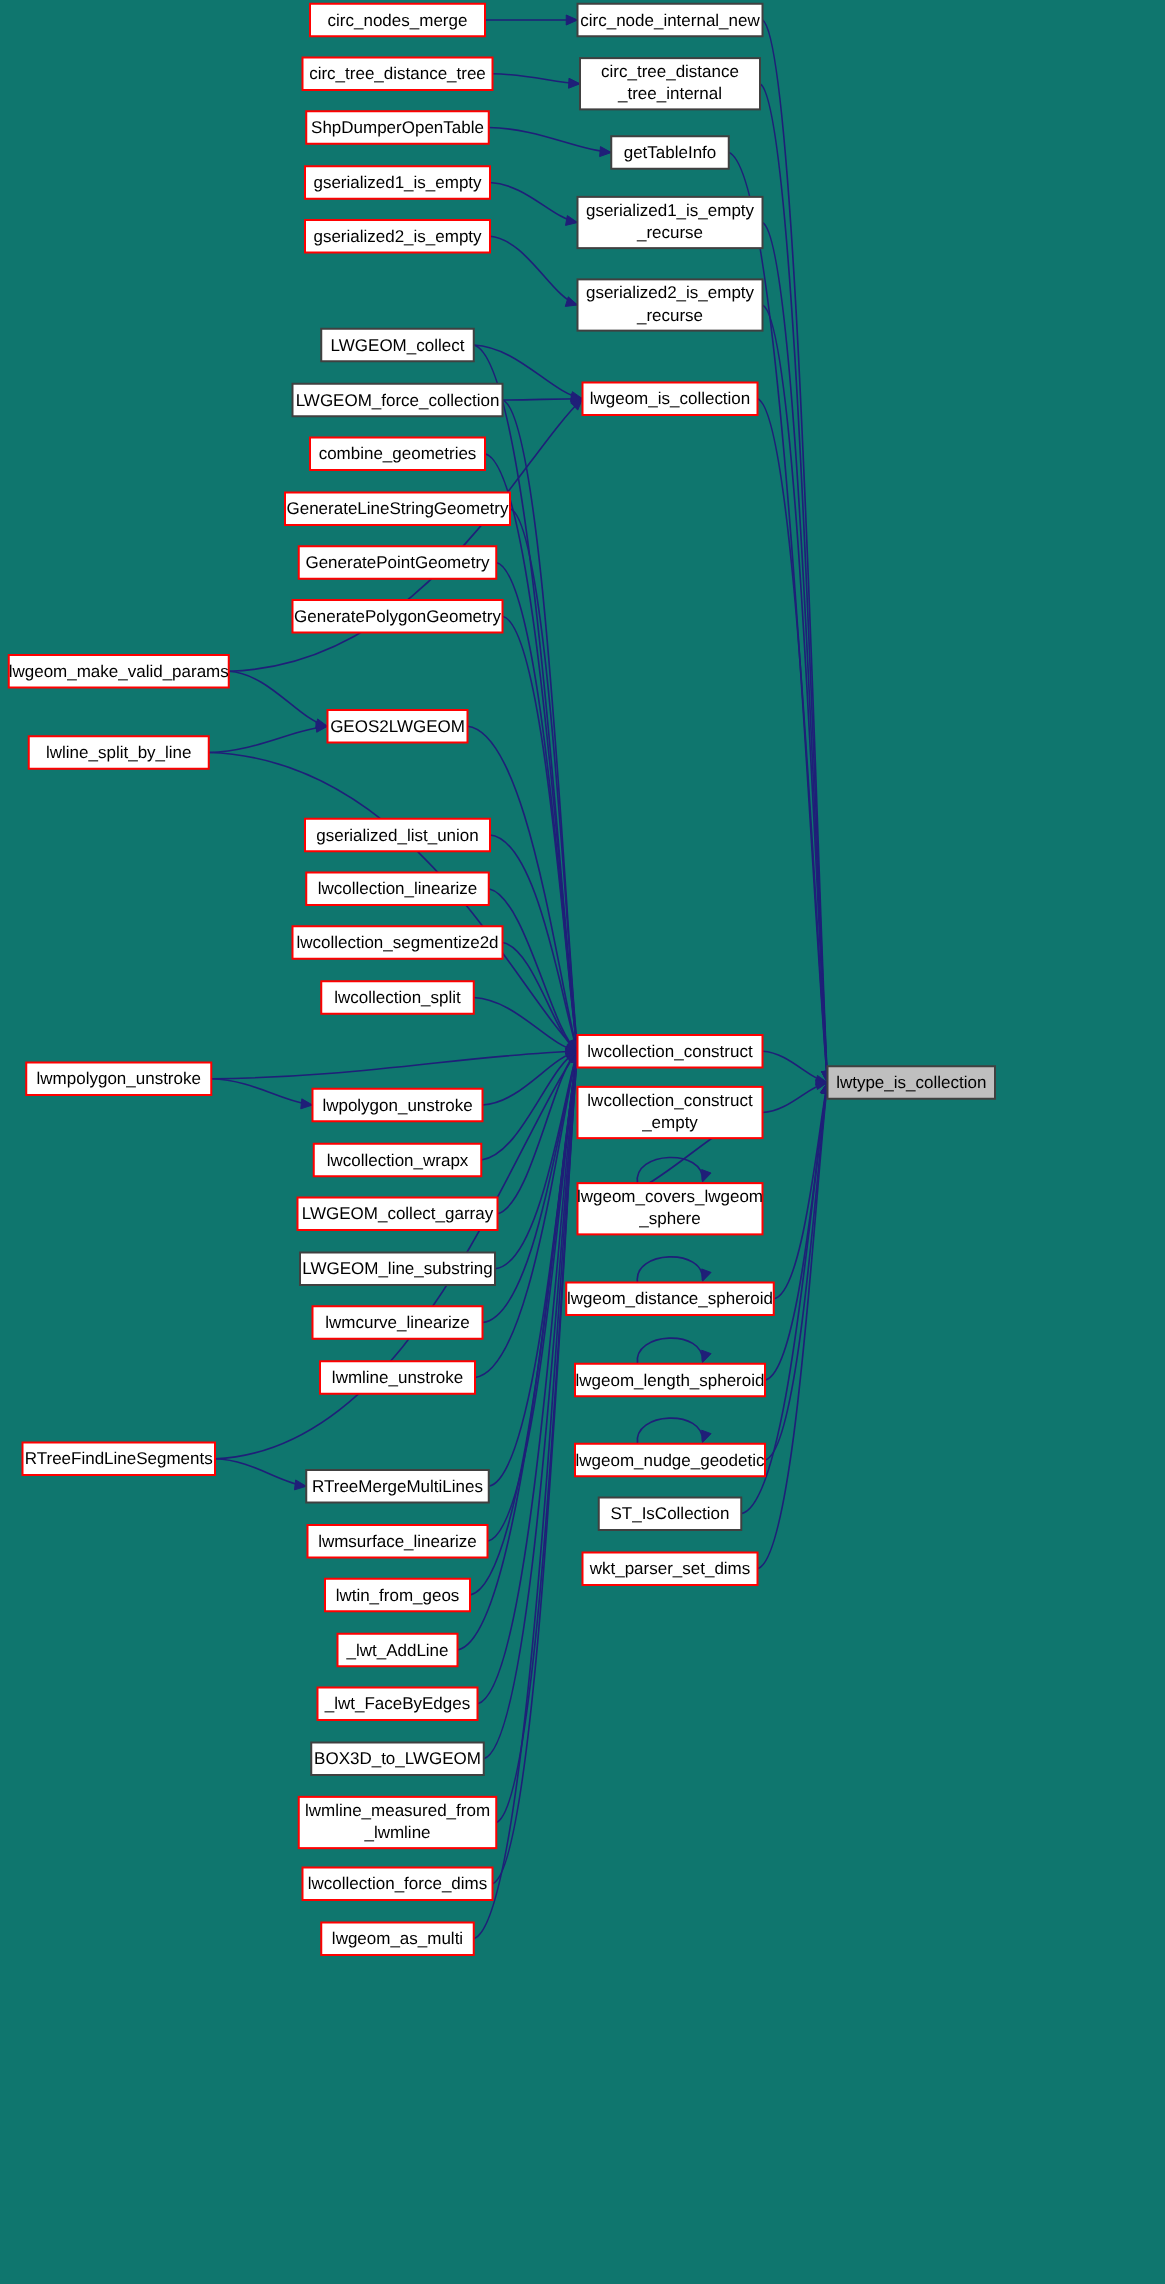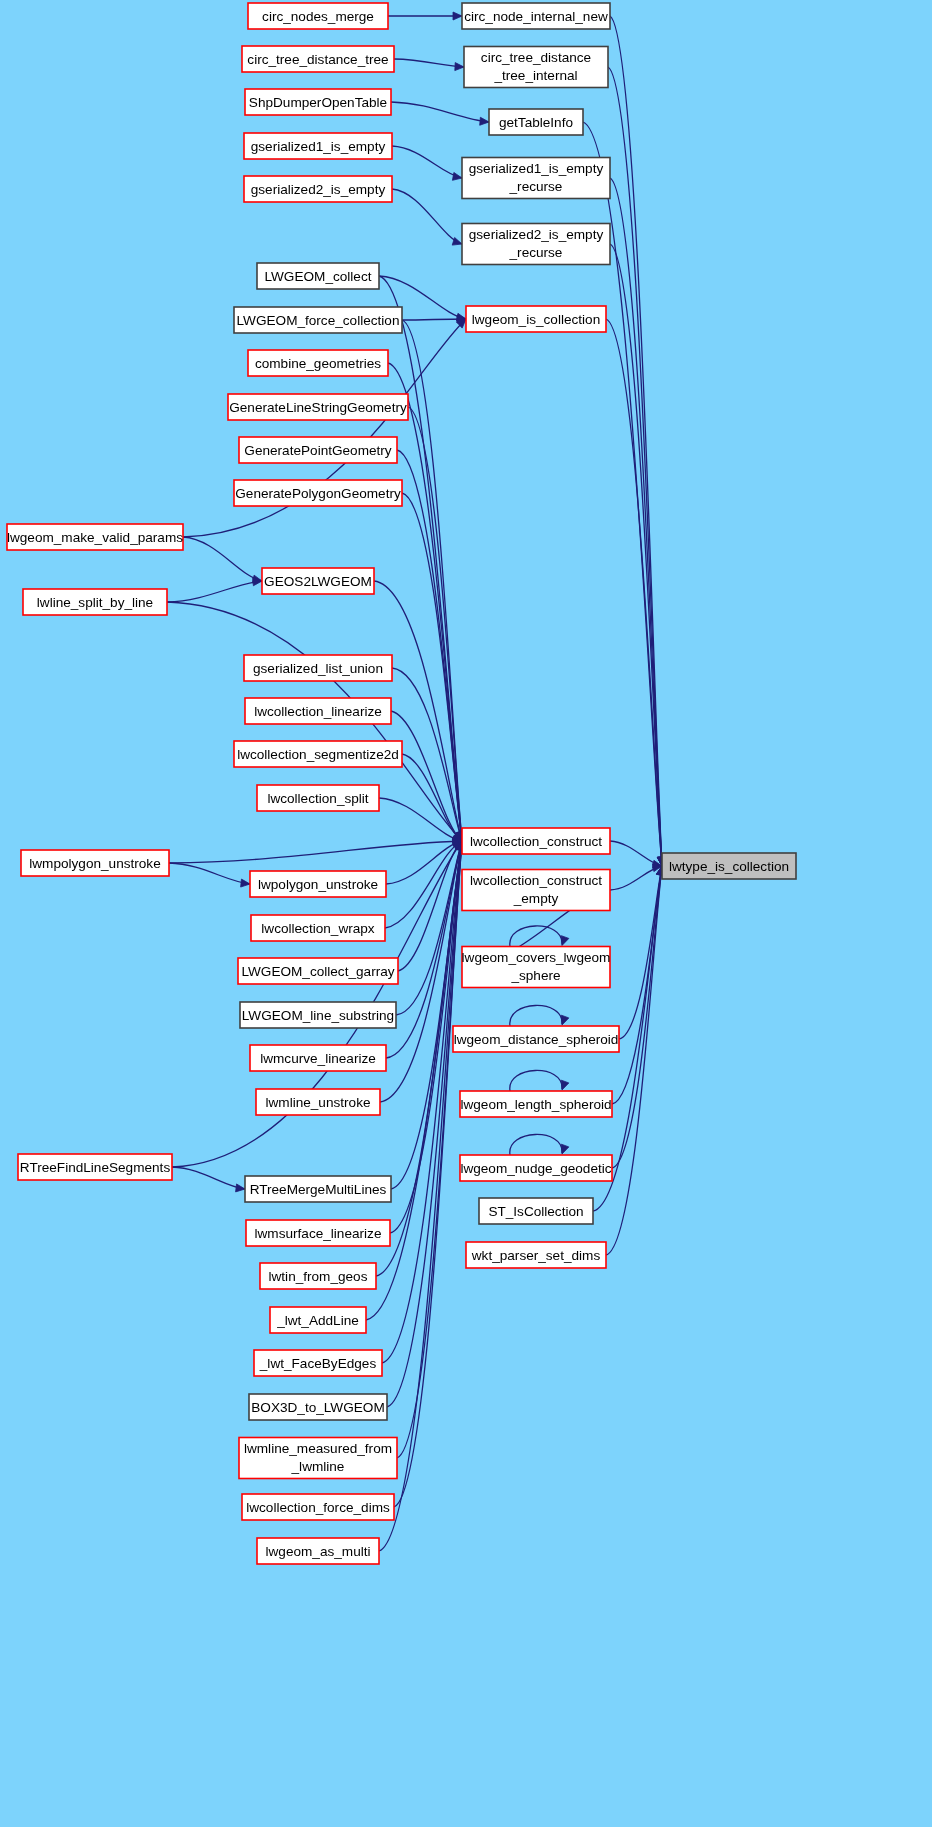--- a/index.html
+++ b/index.html
@@ -7,21 +7,21 @@
     padding: 0;
     background: #ffffff;
   }
   body {
     font-family: "Liberation Sans", sans-serif;
   }
   #graph-root {
     position: relative;
     width: 932px;
     height: 1827px;
-    background: #7dd3fc;
+    background: #0f766e;
     overflow: hidden;
   }
   svg#callgraph {
     position: absolute;
     left: 0;
     top: 0;
     width: 932px;
     height: 1827px;
   }
   .edge-path {

